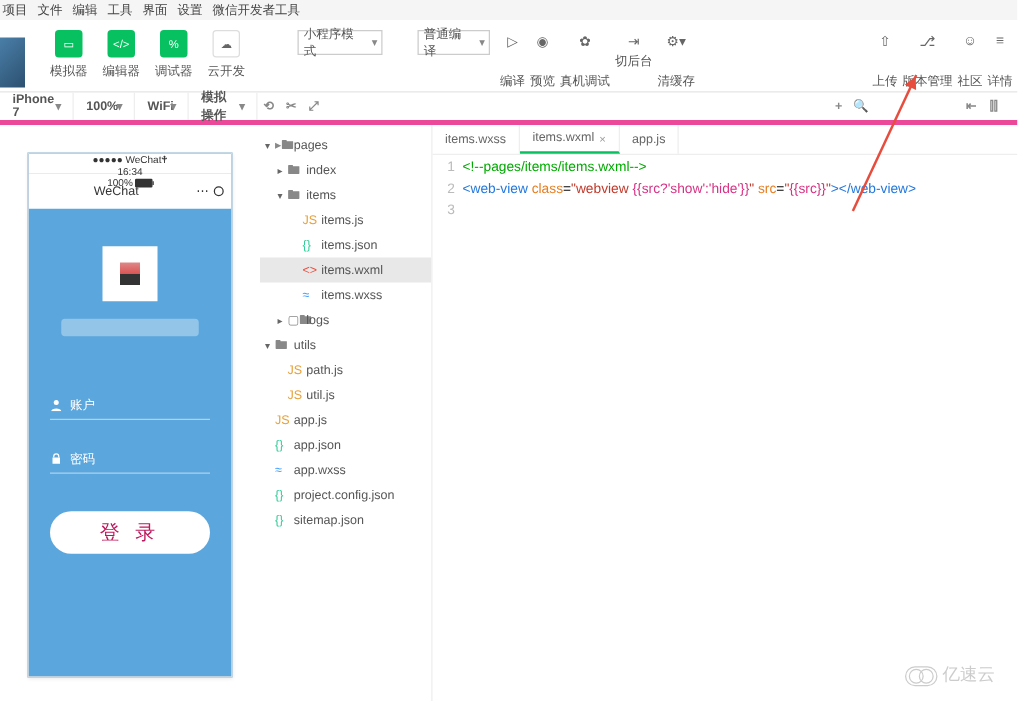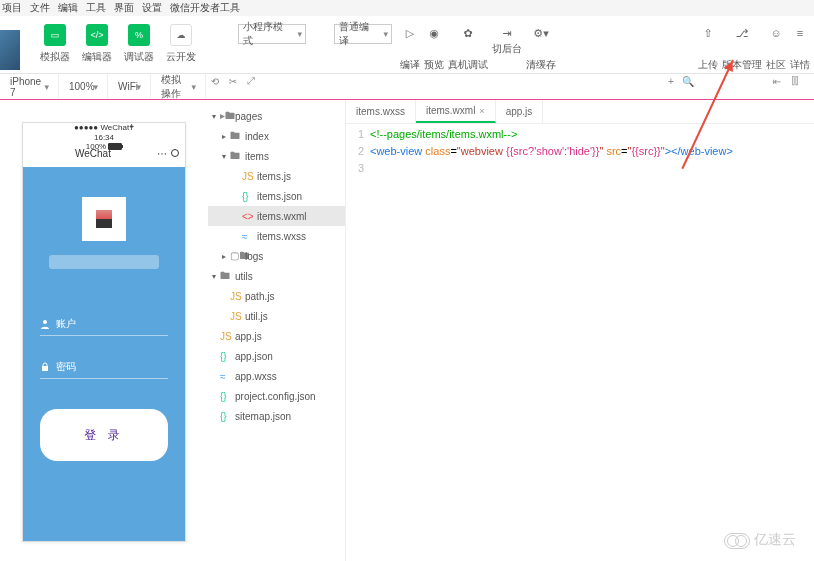--- a/index.html
+++ b/index.html
@@ -18,41 +18,41 @@
     .green { background: #07c160; color:#fff; }
     .plain { border:1px solid #ddd; color:#666; }
     .dropdown { border:1px solid #ccc; height:20px; font-size:10px; padding:0 16px 0 4px; background:#fff; position:relative; color:#555; display:flex; align-items:center; }
     .dropdown::after { content:"▾"; position:absolute; right:3px; font-size:9px; color:#888; }
     .toolbar-mid { display:flex; align-items:flex-start; margin-left:30px; gap:4px; }
     .toolbar-mid-col { display:flex; flex-direction:column; align-items:center; font-size:10px; color:#555; margin-left:4px; }
     .circ-btn { width:18px; height:18px; display:flex; align-items:center; justify-content:center; border:1px solid transparent; color:#666; font-size:11px; }
     .toolbar-right { margin-left:auto; display:flex; padding-right:4px; }
     
     
-    .subbar { height: 26px; border-bottom:1px solid #ec4899; display:flex; align-items:flex-start; font-size:10px; color:#555; }
+    .subbar { height: 26px; border-bottom:4px solid #ec4899; display:flex; align-items:center; font-size:10px; color:#555;font-weight:bold; }
     .subbar .dropdown { height:18px; border:none; }
     .subbar .seg { padding:0 6px; border-right:1px solid #eee; height:100%; display:flex; align-items:center; }
     .ico { width:14px; height:14px; display:inline-flex; align-items:center; justify-content:center; color:#888; margin:0 2px; }
     
     
     .work { display:flex; height: calc(100% - 100px); }
     
     
     .sim-wrap { width: 208px; padding: 22px 12px 0 22px; }
     .phone { width: 164px; background:#5aa6dd; border:1px solid #ddd; box-shadow: 0 1px 3px rgba(0,0,0,.08); height: 420px; overflow:hidden; }
     .status { background:#fff; height:16px; display:flex; align-items:center; justify-content:space-between; padding:0 4px; font-size:8px; color:#333;flex-direction:column; }
     .navbar { background:#fff; height:28px; display:flex; align-items:center; justify-content:space-between; padding:0 6px; font-size:10px; color:#333; }
     .dots { width:8px; height:8px; border:1px solid #333; border-radius:50%; }
     .login-body { padding-top:30px; display:flex; flex-direction:column; align-items:center; }
     .avatar { width:44px; height:44px; background:#fff; display:flex; align-items:center; justify-content:center; }
     .avatar-inner { width:16px; height:18px; background:linear-gradient(#d88,#d55 50%,#333 50%); }
     .uname-blur { width:110px; height:14px; background:rgba(255,255,255,.35); margin-top:14px; border-radius:3px; }
     .field { width:128px; border-bottom:1px solid rgba(255,255,255,.5); display:flex; align-items:center; padding:4px 0; margin-top:20px; color:#fff; font-size:10px; }
     .field .fico { width:10px; height:10px; margin-right:6px; }
-    .login-btn { width:128px; height:52px; background:#fff; border-radius:17px; color:#4c1d95; display:flex; align-items:center; justify-content:center; margin-top:30px; font-size:12px; letter-spacing:4px; }
+    .login-btn { width:128px; height:34px; background:#fff; border-radius:17px; color:#be185d; display:flex; align-items:center; justify-content:center; margin-top:30px; font-size:16px; letter-spacing:4px; }
     .battery { width:14px; height:7px; border:1px solid #333; border-radius:1px; background:#333; position:relative; }
     .battery::after { content:""; position:absolute; right:-2px; top:1px; width:1px; height:3px; background:#333; }
     
     
     .tree { width: 138px; border-right:1px solid #eee; padding-top:6px; font-size:10px; color:#555; overflow-y:auto; }
     .tree-row { display:flex; align-items:center; height:20px; padding-left:4px; cursor:pointer; white-space:nowrap; }
     .tree-row.sel { background:#e8e8e8; }
     .tw { width:8px; font-size:8px; color:#666; }
     .fico2 { width:12px; margin-right:3px; font-size:10px; }
     .fold { color:#888; }

